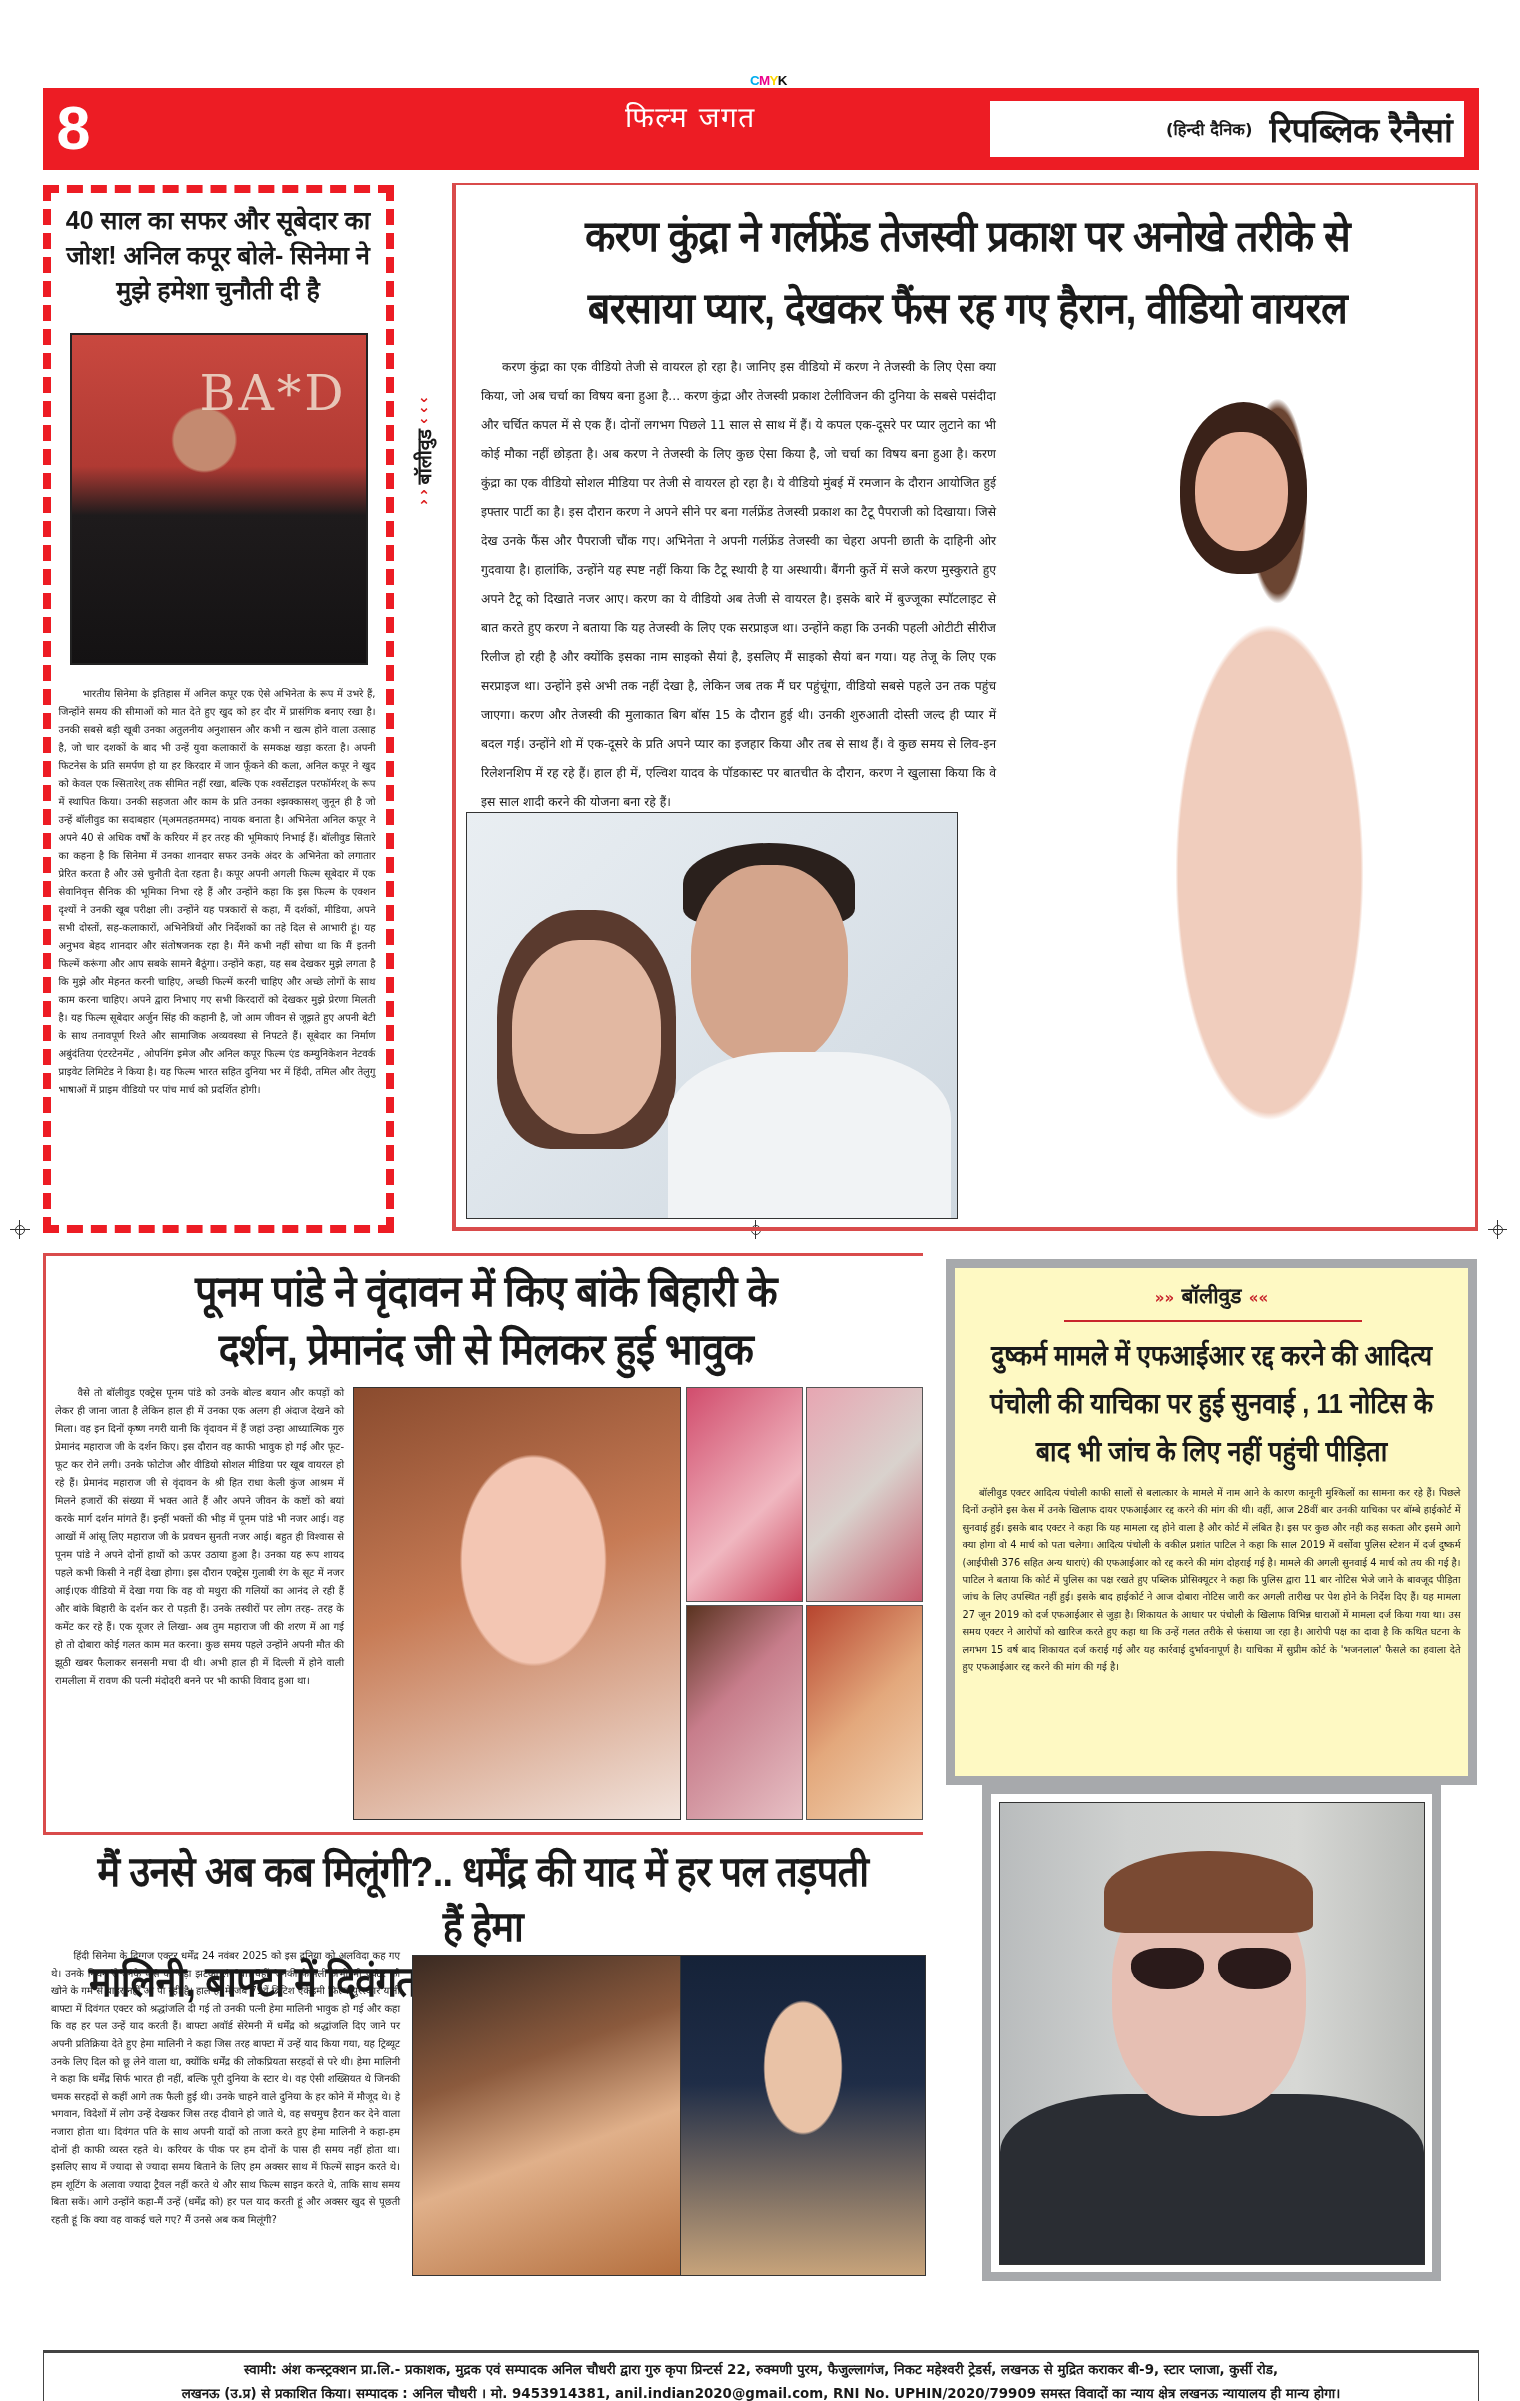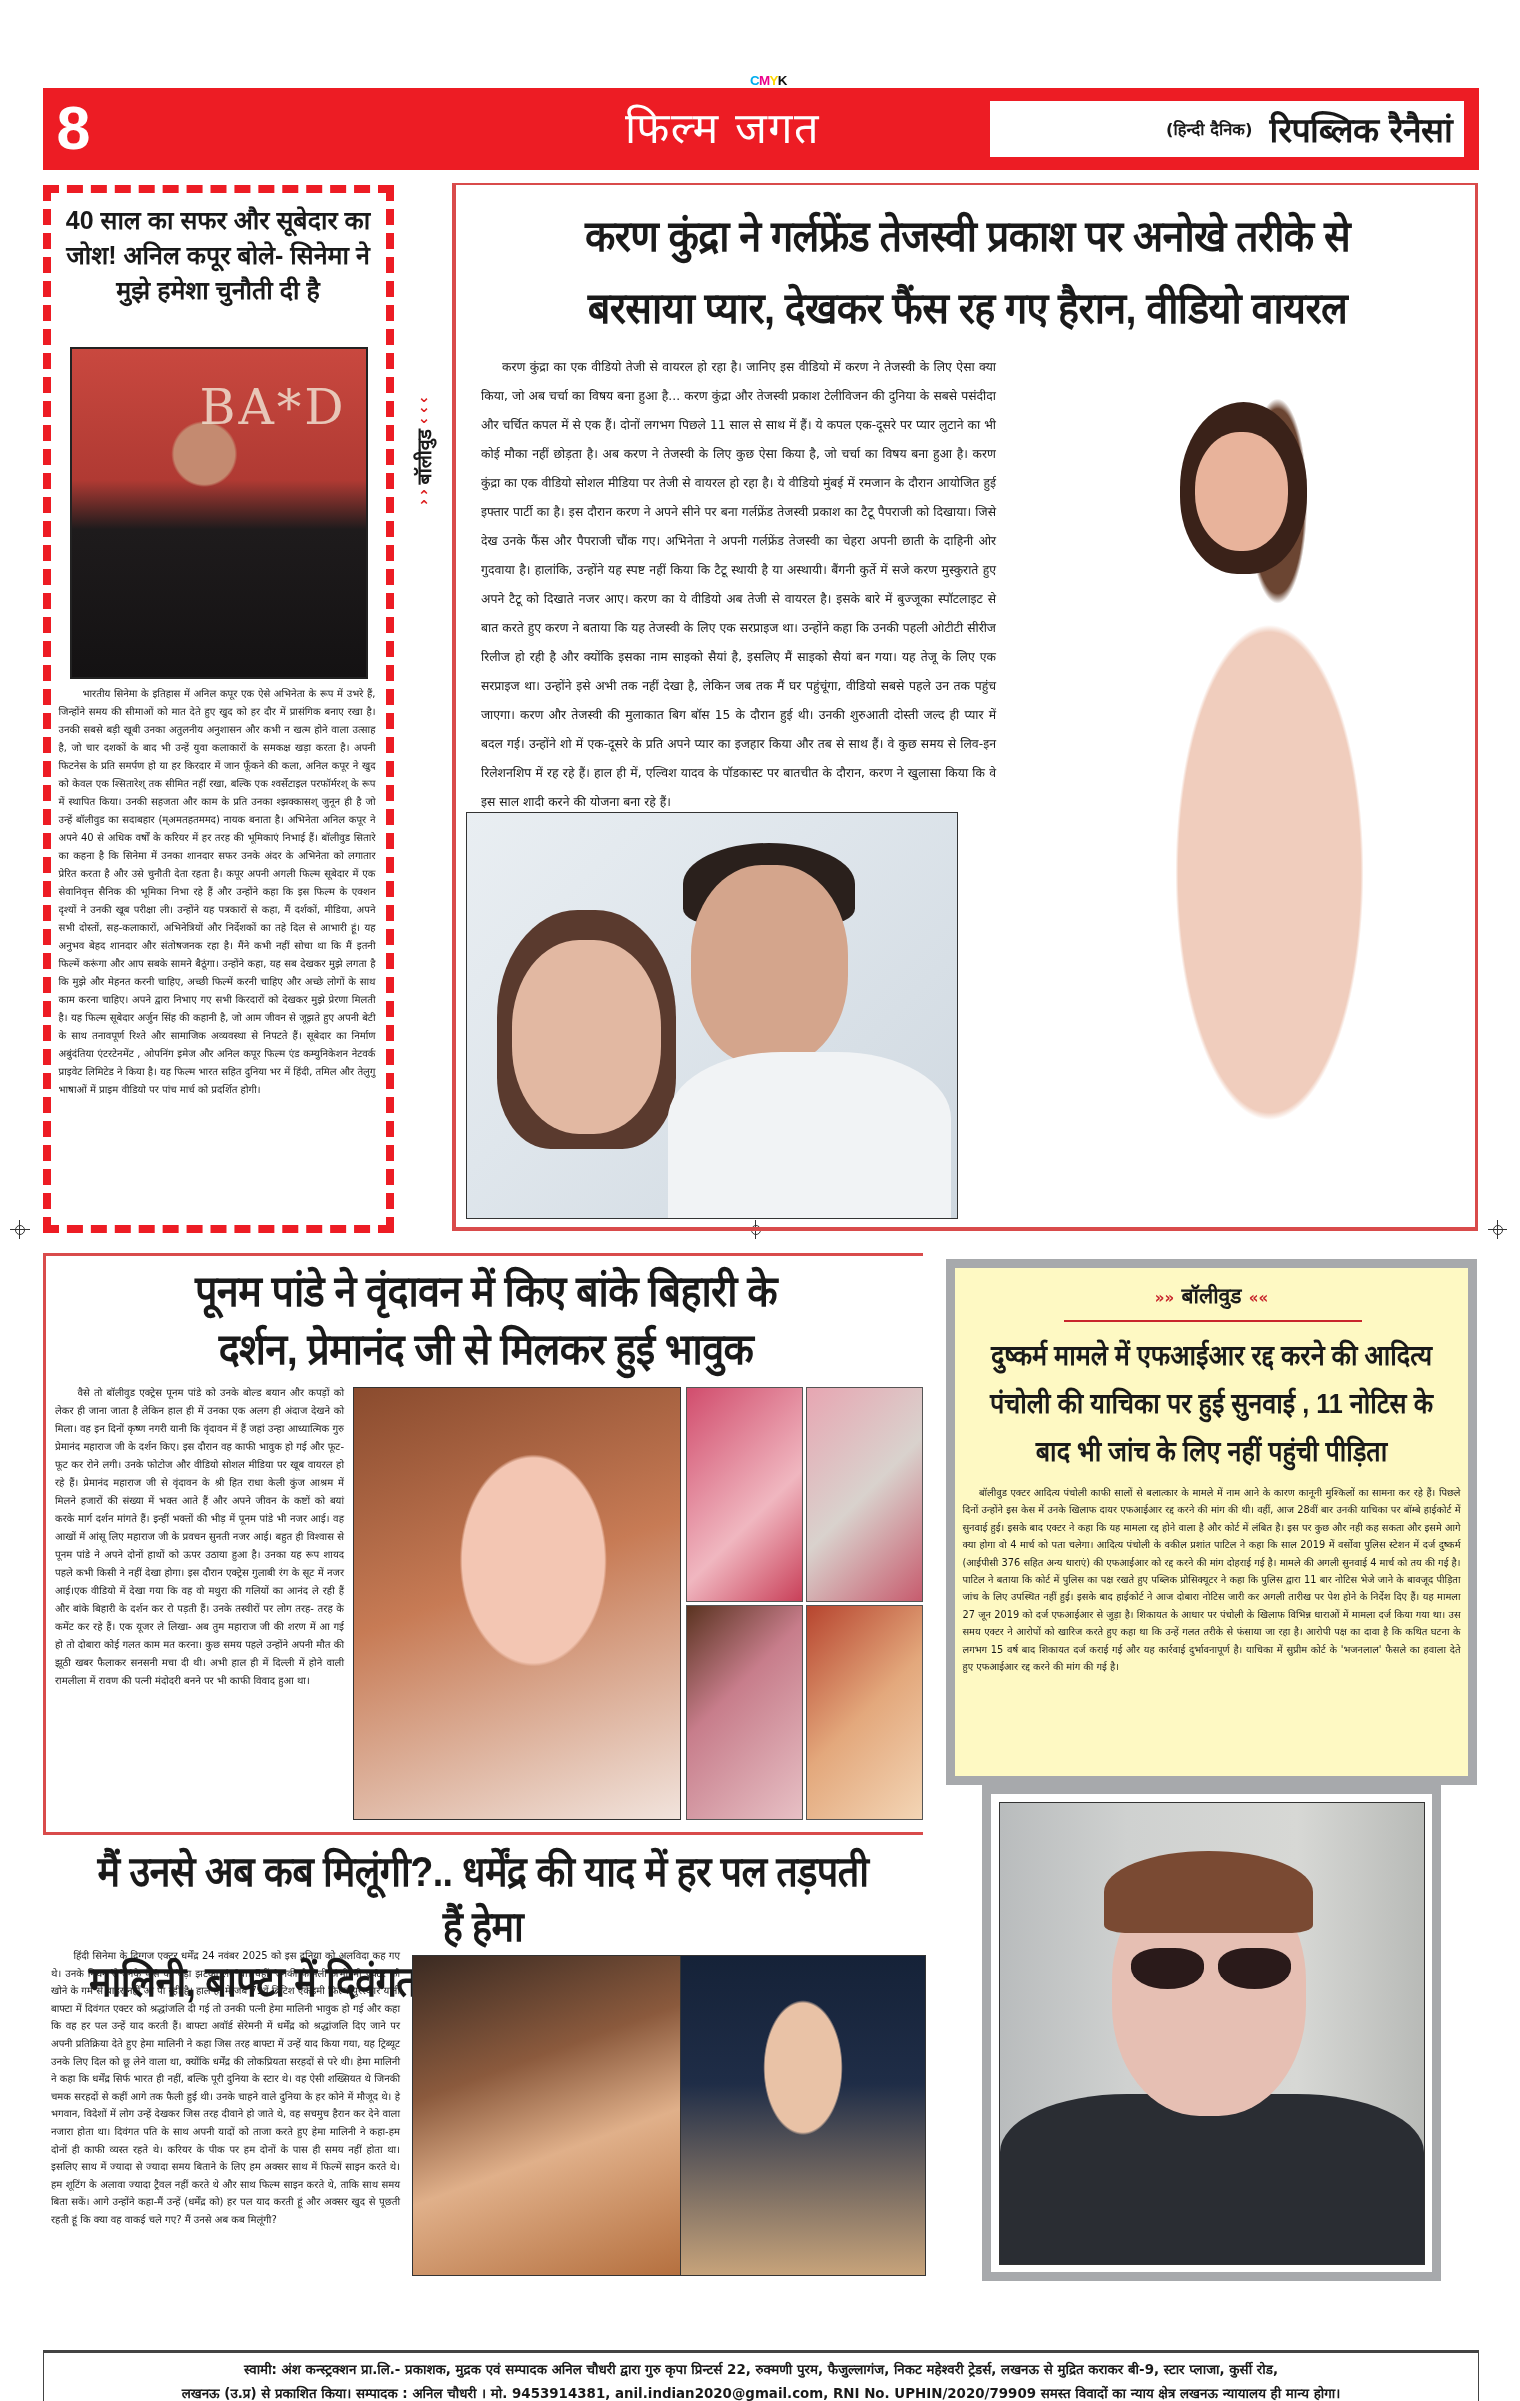--- a/index.html
+++ b/index.html
@@ -7,29 +7,29 @@
   body { position: relative; font-family: "DejaVu Sans", sans-serif; color: #1a1a1a; }
 
   .cmyk { position: absolute; font-family: "Liberation Sans", sans-serif; font-weight: bold; font-size: 13.4px; letter-spacing: -0.7px; }
   .cmyk .c { color: #00aeef; } .cmyk .m { color: #ec008c; } .cmyk .y { color: #ffd800; } .cmyk .k { color: #111; }
   #cmyk-top { left: 750px; top: 73px; }
 
   
   .masthead { position: absolute; left: 43px; top: 88px; width: 1436px; height: 82px; background: #ed1c24; }
   .page-num { position: absolute; left: 13.4px; top: 6px; font-family: "Liberation Sans", sans-serif; font-weight: bold; color: #fff; font-size: 61px; line-height: 69px; }
   .date-box { position: absolute; left: 71px; top: 12.7px; width: 455px; height: 56px; background: #fff; display: flex; align-items: center; padding-left: 10.4px; font-family: "DejaVu Sans", sans-serif; font-weight: bold; font-size: 18.7px; letter-spacing: -0.4px; }
-  .section-title { position: absolute; left: 582px; top: 9px; color: #fff; font-family: "DejaVu Sans", sans-serif; font-size: 43px; letter-spacing: 1.5px; }
+  .section-title { position: absolute; left: 582px; top: 9px; color: #fff; font-family: "DejaVu Sans", sans-serif; font-size: 28px; letter-spacing: 1.5px; }
   .paper-box { position: absolute; left: 947px; top: 12.7px; width: 474px; height: 56px; background: #fff; display: flex; align-items: center; justify-content: flex-end; padding-right: 12px; gap: 17px; }
   .paper-sub { font-size: 16.4px; font-weight: bold; }
   .paper-name { font-size: 34px; font-weight: bold; letter-spacing: -0.7px; }
 
   
   .anil-box { position: absolute; left: 43px; top: 185px; width: 351px; height: 1048px; border: 8.2px dashed #ed1c24; }
   .anil-head { position: absolute; left: 6px; top: 10.4px; width: 322px; text-align: center; font-family: "Liberation Sans", sans-serif; font-weight: bold; font-size: 25px; line-height: 35px; }
-  .anil-photo { position: absolute; left: 19.4px; top: 154px; width: 298px; height: 332px; border: 2.2px solid #222;
+  .anil-photo { position: absolute; left: 19.4px; top: 140px; width: 298px; height: 332px; border: 2.2px solid #222;
     background: radial-gradient(circle at 45% 32%, #c48a70 0 11%, transparent 12%), linear-gradient(180deg, #c9483f 0%, #b03a33 40%, #1e1b1c 55%, #141213 100%); }
   .anil-photo .bt { position: absolute; left: 127px; top: 30px; font-family: "DejaVu Serif", serif; font-size: 49px; color: #f2e8d8; opacity: .8; letter-spacing: 3px; }
   .anil-body { position: absolute; left: 7.5px; top: 481px; width: 317px; font-size: 10px; line-height: 18px; text-align: justify; text-indent: 24px; font-family: "DejaVu Sans", sans-serif; margin-top: 11px; }
 
   
   .vtag { position: absolute; left: 409px; top: 392px; width: 30px; height: 149px; display: flex; flex-direction: column; align-items: center; gap: 6px; }
   .vtag .arr { color: #d22; font-size: 15px; line-height: 10.4px; font-weight: bold; }
   .vtag .txt { writing-mode: vertical-rl; transform: rotate(180deg); font-weight: bold; font-size: 19.4px; }
 
   

